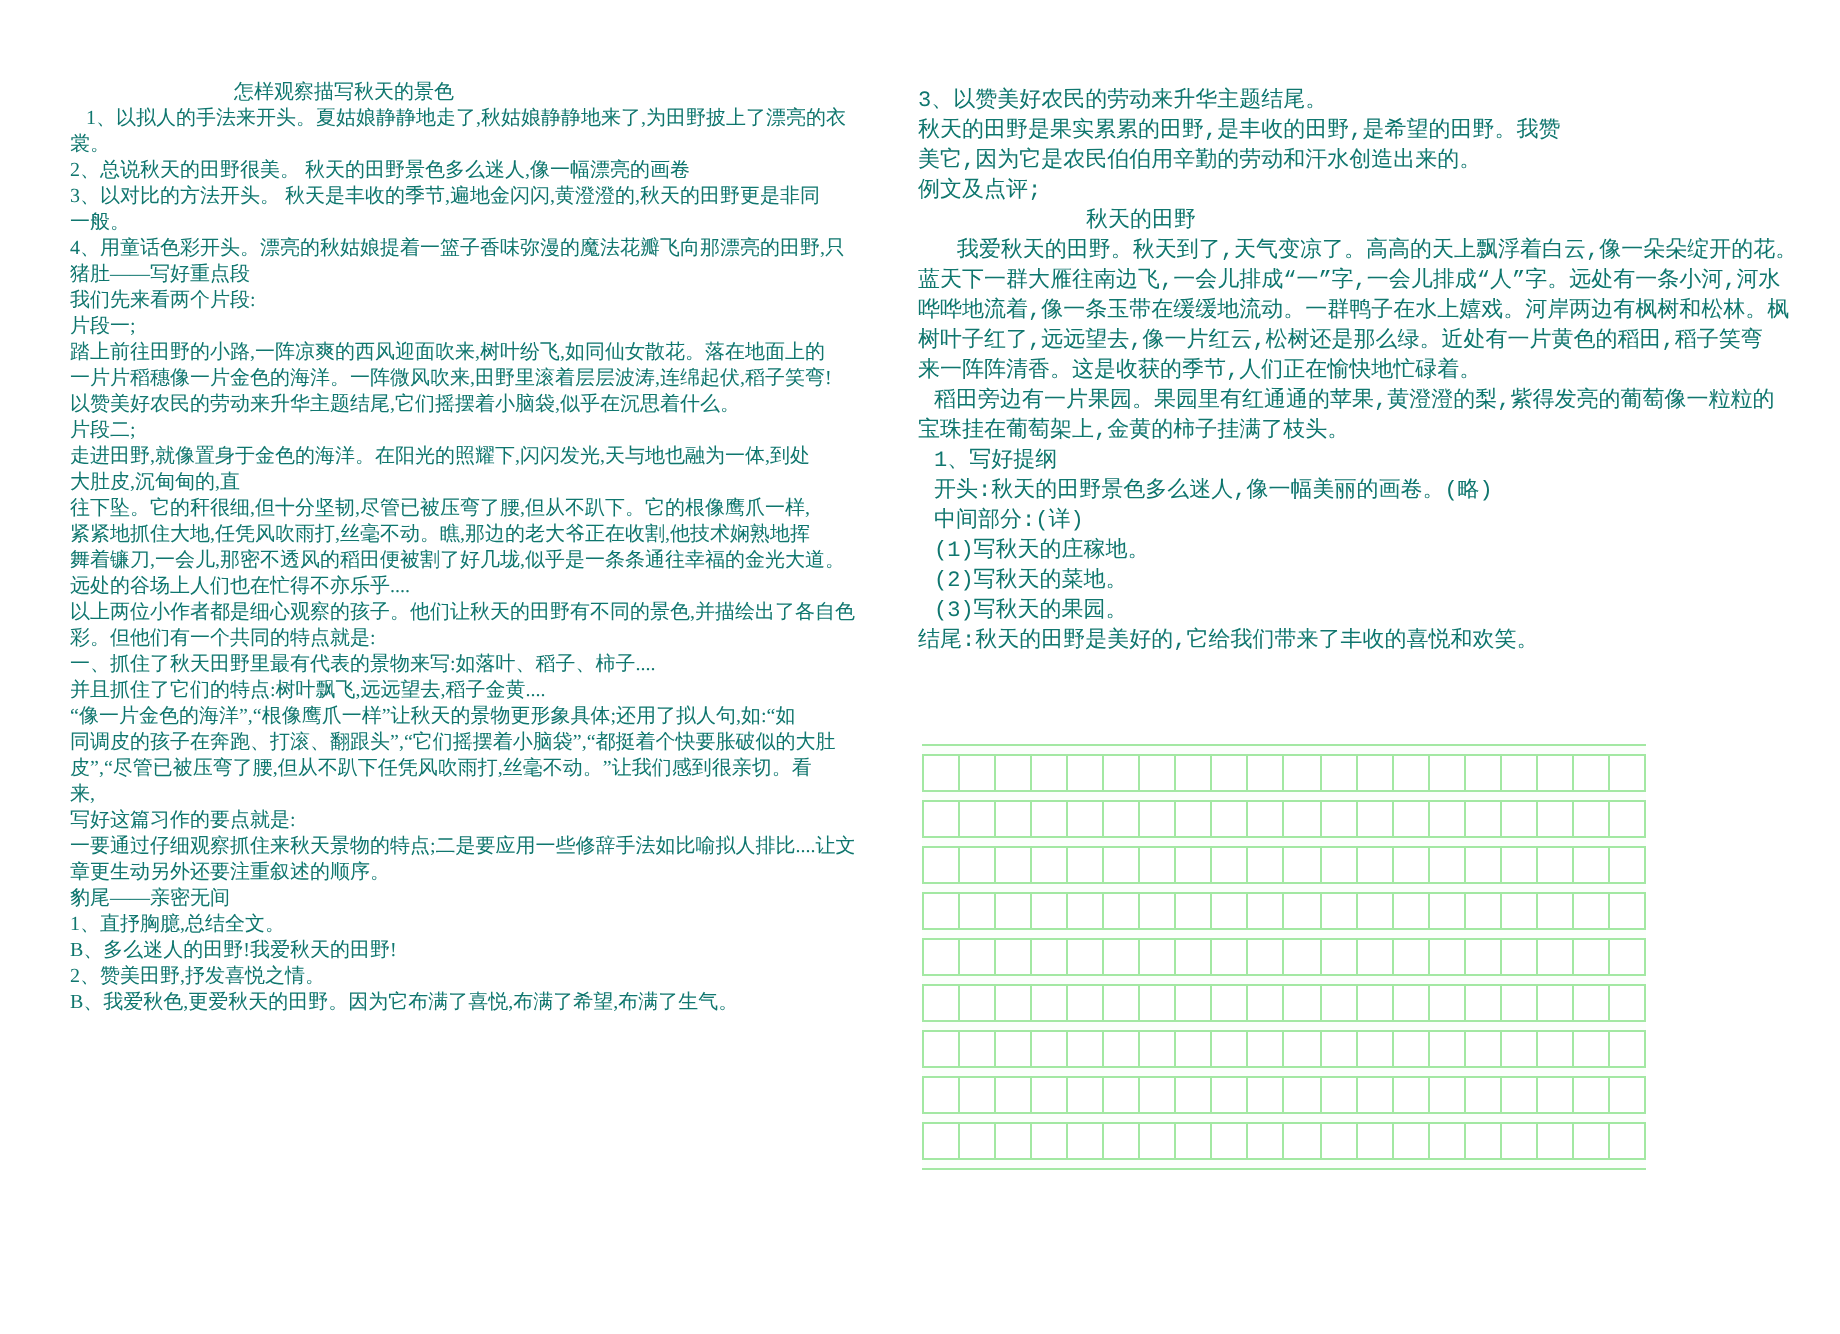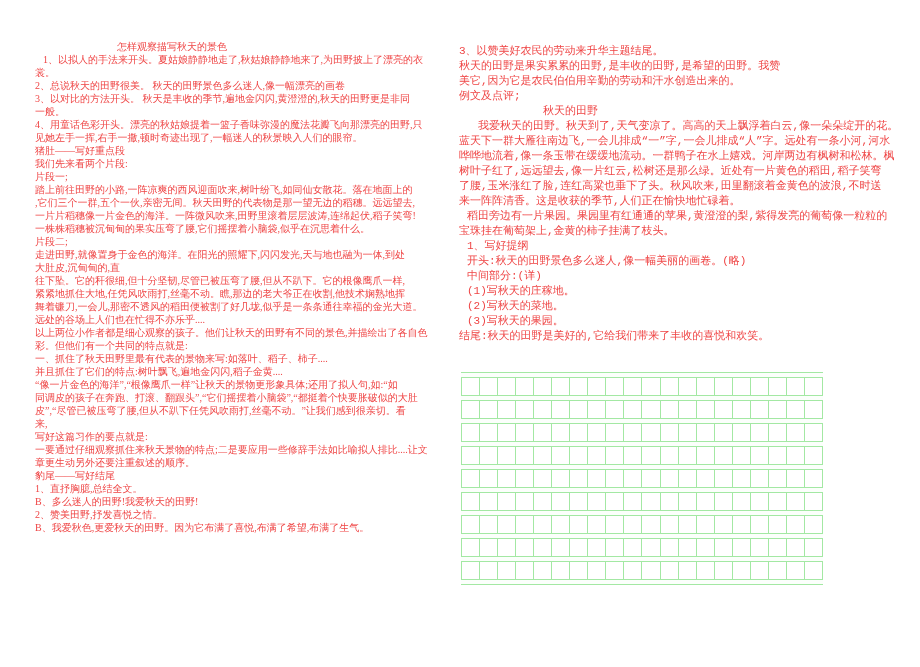--- a/index.html
+++ b/index.html
@@ -6,21 +6,21 @@
     margin: 0;
     padding: 0;
     background: #ffffff;
   }
   .page {
     position: relative;
     width: 920px;
     height: 585px;
     background: #ffffff;
     font-family: "Liberation Serif", "DejaVu Serif", serif;
-    color: #ef4444;
+    color: #0f766e;
     overflow: hidden;
   }
   .col {
     position: absolute;
   }
   .col-left {
     left: 35px;
     top: 40px;
     width: 422px;
     font-size: 10px;
@@ -36,21 +36,21 @@
   }
   .line {
     white-space: nowrap;
     overflow: visible;
   }
   .col-left .line { height: 13px; }
   .col-right .line { height: 15px; }
   .t  { padding-left: 82px; }   
   .h  { padding-left: 84px; }   
   .i1 { padding-left: 8px; }    
-  .i2 { padding-left: 19px; }   
+  .i2 { padding-left: 19px; text-align: center; }   
 
   .grid-paper {
     position: absolute;
     left: 461px;
     top: 372px;
     width: 362px;
     --g: #a3e8a3;
   }
   .gband {
     height: 4px;
@@ -75,63 +75,60 @@
 
 <div class="page">
   <div class="col col-left" id="left-col">
       <div class="line t">怎样观察描写秋天的景色</div>
       <div class="line i1">1、以拟人的手法来开头。夏姑娘静静地走了,秋姑娘静静地来了,为田野披上了漂亮的衣</div>
       <div class="line">裳。</div>
       <div class="line">2、总说秋天的田野很美。 秋天的田野景色多么迷人,像一幅漂亮的画卷</div>
       <div class="line">3、以对比的方法开头。 秋天是丰收的季节,遍地金闪闪,黄澄澄的,秋天的田野更是非同</div>
       <div class="line">一般。</div>
       <div class="line">4、用童话色彩开头。漂亮的秋姑娘提着一篮子香味弥漫的魔法花瓣飞向那漂亮的田野,只</div>
-      <div class="line">见她左手一挥,右手一撒,顿时奇迹出现了,一幅迷人的秋景映入人们的眼帘。</div>
       <div class="line">猪肚——写好重点段</div>
       <div class="line">我们先来看两个片段:</div>
       <div class="line">片段一;</div>
       <div class="line">踏上前往田野的小路,一阵凉爽的西风迎面吹来,树叶纷飞,如同仙女散花。落在地面上的</div>
-      <div class="line">,它们三个一群,五个一伙,亲密无间。秋天田野的代表物是那一望无边的稻穗。远远望去,</div>
       <div class="line">一片片稻穗像一片金色的海洋。一阵微风吹来,田野里滚着层层波涛,连绵起伏,稻子笑弯!</div>
-      <div class="line">一株株稻穗被沉甸甸的果实压弯了腰,它们摇摆着小脑袋,似乎在沉思着什么。</div>
+      <div class="line">以赞美好农民的劳动来升华主题结尾,它们摇摆着小脑袋,似乎在沉思着什么。</div>
       <div class="line">片段二;</div>
       <div class="line">走进田野,就像置身于金色的海洋。在阳光的照耀下,闪闪发光,天与地也融为一体,到处</div>
       <div class="line">大肚皮,沉甸甸的,直</div>
       <div class="line">往下坠。它的秆很细,但十分坚韧,尽管已被压弯了腰,但从不趴下。它的根像鹰爪一样,</div>
       <div class="line">紧紧地抓住大地,任凭风吹雨打,丝毫不动。瞧,那边的老大爷正在收割,他技术娴熟地挥</div>
       <div class="line">舞着镰刀,一会儿,那密不透风的稻田便被割了好几垅,似乎是一条条通往幸福的金光大道。</div>
       <div class="line">远处的谷场上人们也在忙得不亦乐乎....</div>
       <div class="line">以上两位小作者都是细心观察的孩子。他们让秋天的田野有不同的景色,并描绘出了各自色</div>
       <div class="line">彩。但他们有一个共同的特点就是:</div>
       <div class="line">一、抓住了秋天田野里最有代表的景物来写:如落叶、稻子、柿子....</div>
-      <div class="line">并且抓住了它们的特点:树叶飘飞,遍地金闪闪,稻子金黄....</div>
+      <div class="line">并且抓住了它们的特点:树叶飘飞,远远望去,稻子金黄....</div>
       <div class="line">“像一片金色的海洋”,“根像鹰爪一样”让秋天的景物更形象具体;还用了拟人句,如:“如</div>
       <div class="line">同调皮的孩子在奔跑、打滚、翻跟头”,“它们摇摆着小脑袋”,“都挺着个快要胀破似的大肚</div>
       <div class="line">皮”,“尽管已被压弯了腰,但从不趴下任凭风吹雨打,丝毫不动。”让我们感到很亲切。看</div>
       <div class="line">来,</div>
       <div class="line">写好这篇习作的要点就是:</div>
       <div class="line">一要通过仔细观察抓住来秋天景物的特点;二是要应用一些修辞手法如比喻拟人排比....让文</div>
       <div class="line">章更生动另外还要注重叙述的顺序。</div>
-      <div class="line">豹尾——写好结尾</div>
+      <div class="line">豹尾——亲密无间</div>
       <div class="line">1、直抒胸臆,总结全文。</div>
       <div class="line">B、多么迷人的田野!我爱秋天的田野!</div>
       <div class="line">2、赞美田野,抒发喜悦之情。</div>
       <div class="line">B、我爱秋色,更爱秋天的田野。因为它布满了喜悦,布满了希望,布满了生气。</div>
     </div>
   <div class="col col-right" id="right-col">
       <div class="line">3、以赞美好农民的劳动来升华主题结尾。</div>
       <div class="line">秋天的田野是果实累累的田野,是丰收的田野,是希望的田野。我赞</div>
       <div class="line">美它,因为它是农民伯伯用辛勤的劳动和汗水创造出来的。</div>
       <div class="line">例文及点评;</div>
       <div class="line h">秋天的田野</div>
       <div class="line i2">我爱秋天的田野。秋天到了,天气变凉了。高高的天上飘浮着白云,像一朵朵绽开的花。</div>
       <div class="line">蓝天下一群大雁往南边飞,一会儿排成“一”字,一会儿排成“人”字。远处有一条小河,河水</div>
       <div class="line">哗哗地流着,像一条玉带在缓缓地流动。一群鸭子在水上嬉戏。河岸两边有枫树和松林。枫</div>
       <div class="line">树叶子红了,远远望去,像一片红云,松树还是那么绿。近处有一片黄色的稻田,稻子笑弯</div>
-      <div class="line">了腰,玉米涨红了脸,连红高粱也垂下了头。秋风吹来,田里翻滚着金黄色的波浪,不时送</div>
       <div class="line">来一阵阵清香。这是收获的季节,人们正在愉快地忙碌着。</div>
       <div class="line i1">稻田旁边有一片果园。果园里有红通通的苹果,黄澄澄的梨,紫得发亮的葡萄像一粒粒的</div>
       <div class="line">宝珠挂在葡萄架上,金黄的柿子挂满了枝头。</div>
       <div class="line i1">1、写好提纲</div>
       <div class="line i1">开头:秋天的田野景色多么迷人,像一幅美丽的画卷。(略)</div>
       <div class="line i1">中间部分:(详)</div>
       <div class="line i1">(1)写秋天的庄稼地。</div>
       <div class="line i1">(2)写秋天的菜地。</div>
       <div class="line i1">(3)写秋天的果园。</div>
       <div class="line">结尾:秋天的田野是美好的,它给我们带来了丰收的喜悦和欢笑。</div>

